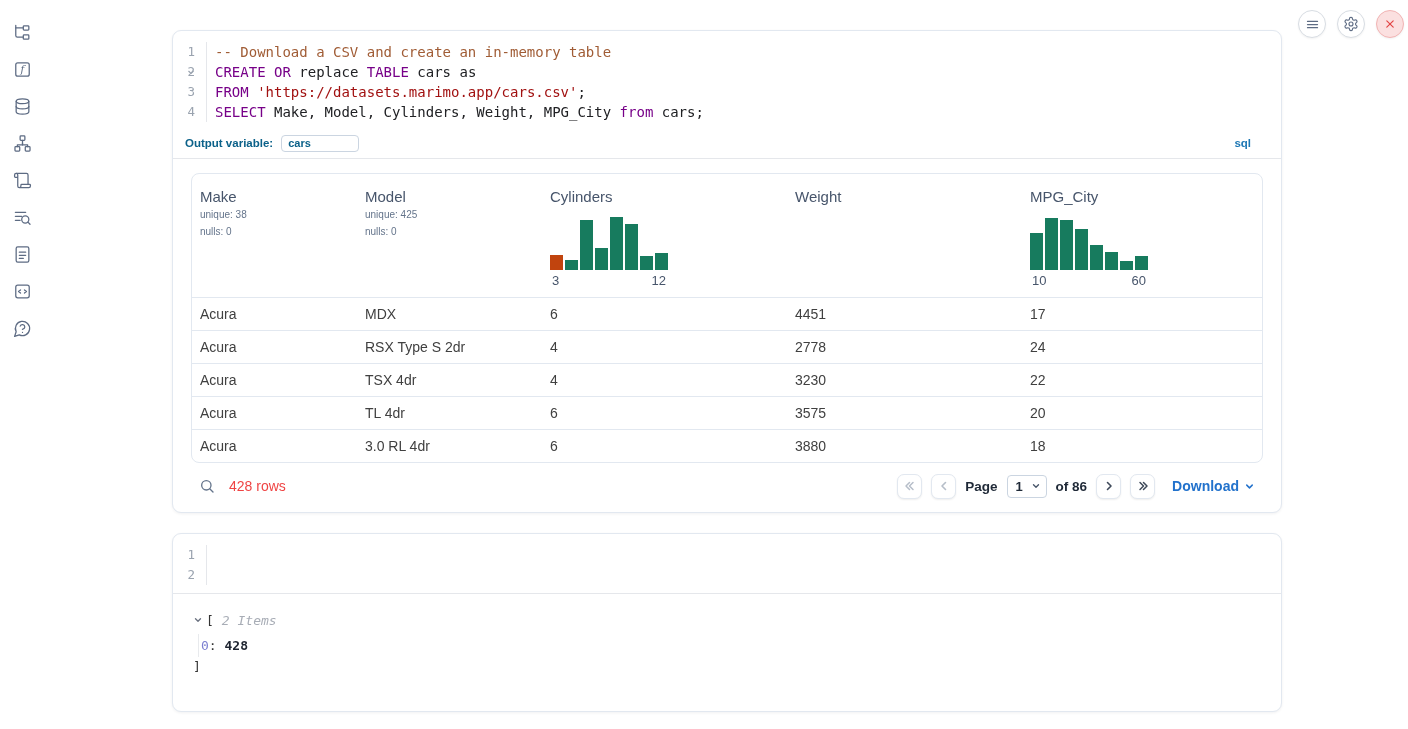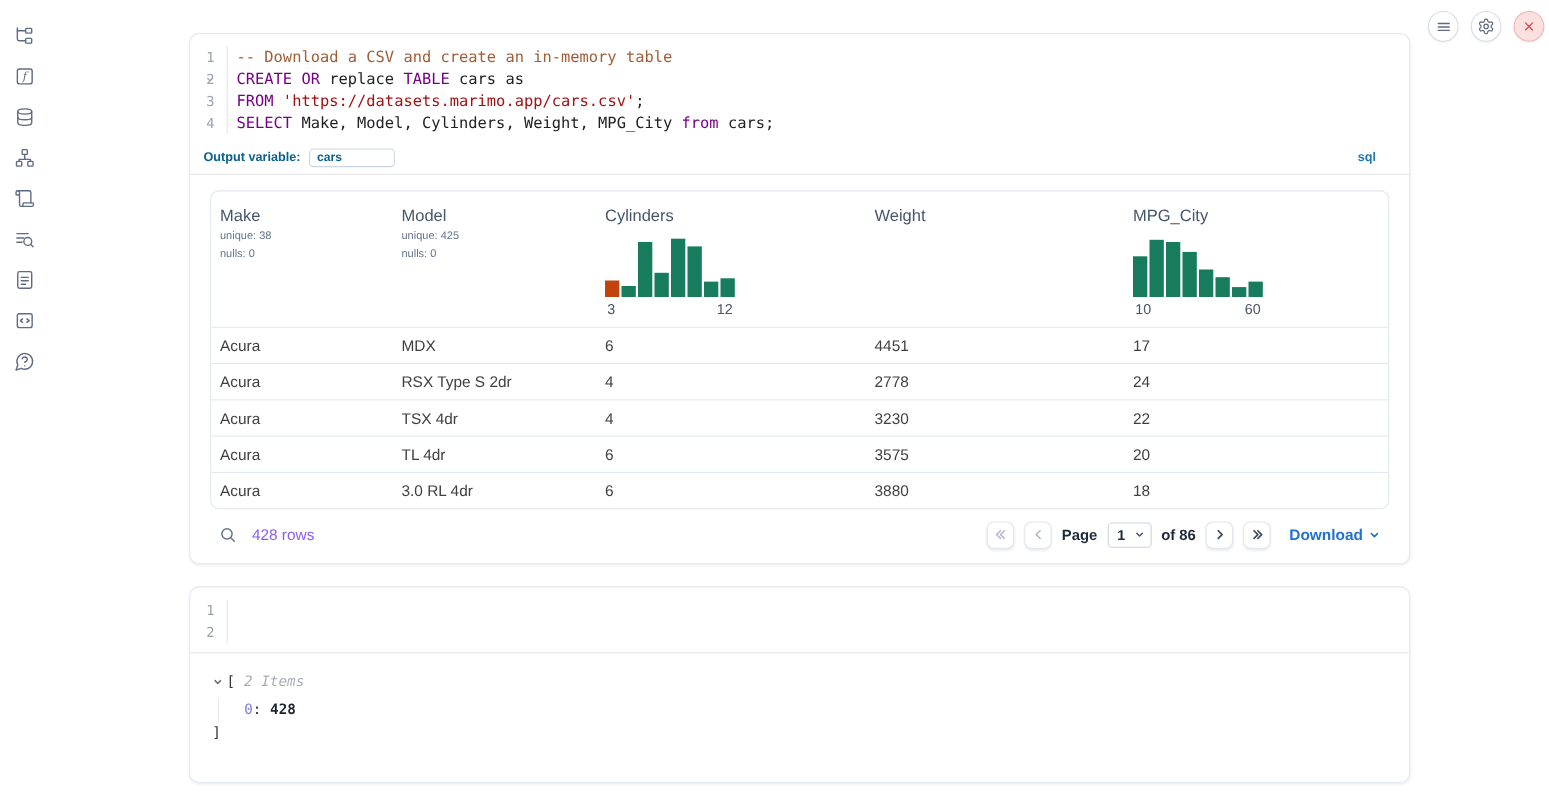--- a/index.html
+++ b/index.html
@@ -66,41 +66,41 @@
   .hist .bar.first-orange { background:var(--hist-orange); }
   .hist-labels { display:flex; justify-content:space-between; font-size:13px;
     color:#47556b; margin-top:3px; padding:0 2px; }
   .t-row { height:33px; border-top:1px solid var(--border); align-items:center;
     font-size:14px; color:#404040; cursor:default; }
   .t-cell { padding:0 8px; }
 
   
   .table-footer { display:flex; align-items:center; height:46px; padding:0 8px; gap:14px; }
   .search-btn { color:#64748b; display:flex; cursor:pointer; }
-  .rows-count { font-size:14px; color:#8b5cf6; }
+  .rows-count { font-size:14px; color:#ef4444; }
   .pager { margin-left:auto; display:flex; align-items:center; gap:9px;font-weight:bold; }
   .pg-btn { width:25px; height:25px; border:1px solid var(--border); border-radius:7px;
     background:#fff; box-shadow:0 1px 2px rgba(0,0,0,.07); display:flex; align-items:center;
     justify-content:center; color:#3f4a5a; cursor:pointer; }
   .pg-btn.disabled { color:#b6bec9; }
   .page-label, .of-label { font-size:13.5px; color:#1f2937; }
   .page-select { width:40px; height:23px; border:1px solid #cbd5e1; border-radius:4px;
     display:flex; align-items:center; justify-content:space-between; padding:0 5px 0 8px;
     font-size:13px; color:#1f2937; cursor:pointer; background:#fff; }
   .download { color:var(--accent-blue); font-size:14px; display:flex; align-items:center;
     gap:5px; margin-left:8px; cursor:pointer; }
 
   
   .tree { font-family:"DejaVu Sans Mono", monospace; font-size:13px; color:#333;
     padding:16px 0 0 20px; }
   .tree-head { display:flex; align-items:center; height:20px; }
   .tree-chevron { color:#6b7280; display:flex; margin-right:3px; cursor:pointer; }
   .bracket { color:#333; }
   .items-label { color:#a8adb6; font-style:italic; margin-left:8px; }
-  .tree-children { margin-left:5px; border-left:1px solid #e8eaed; padding-left:23px; margin-top:4px; }
+  .tree-children { margin-left:5px; border-left:1px solid #e8eaed; padding-left:2px; margin-top:4px; }
   .entry { line-height:23px; white-space:pre; }
   .entry .key { color:#7b7fd1; }
   .entry .colon { color:#333; }
   .entry .val { color:#1e2430; font-weight:bold; }
   .tree-close { margin-top:2px; height:20px; }
 </style>
 </head>
 <body>
 
 <div class="sidebar">

